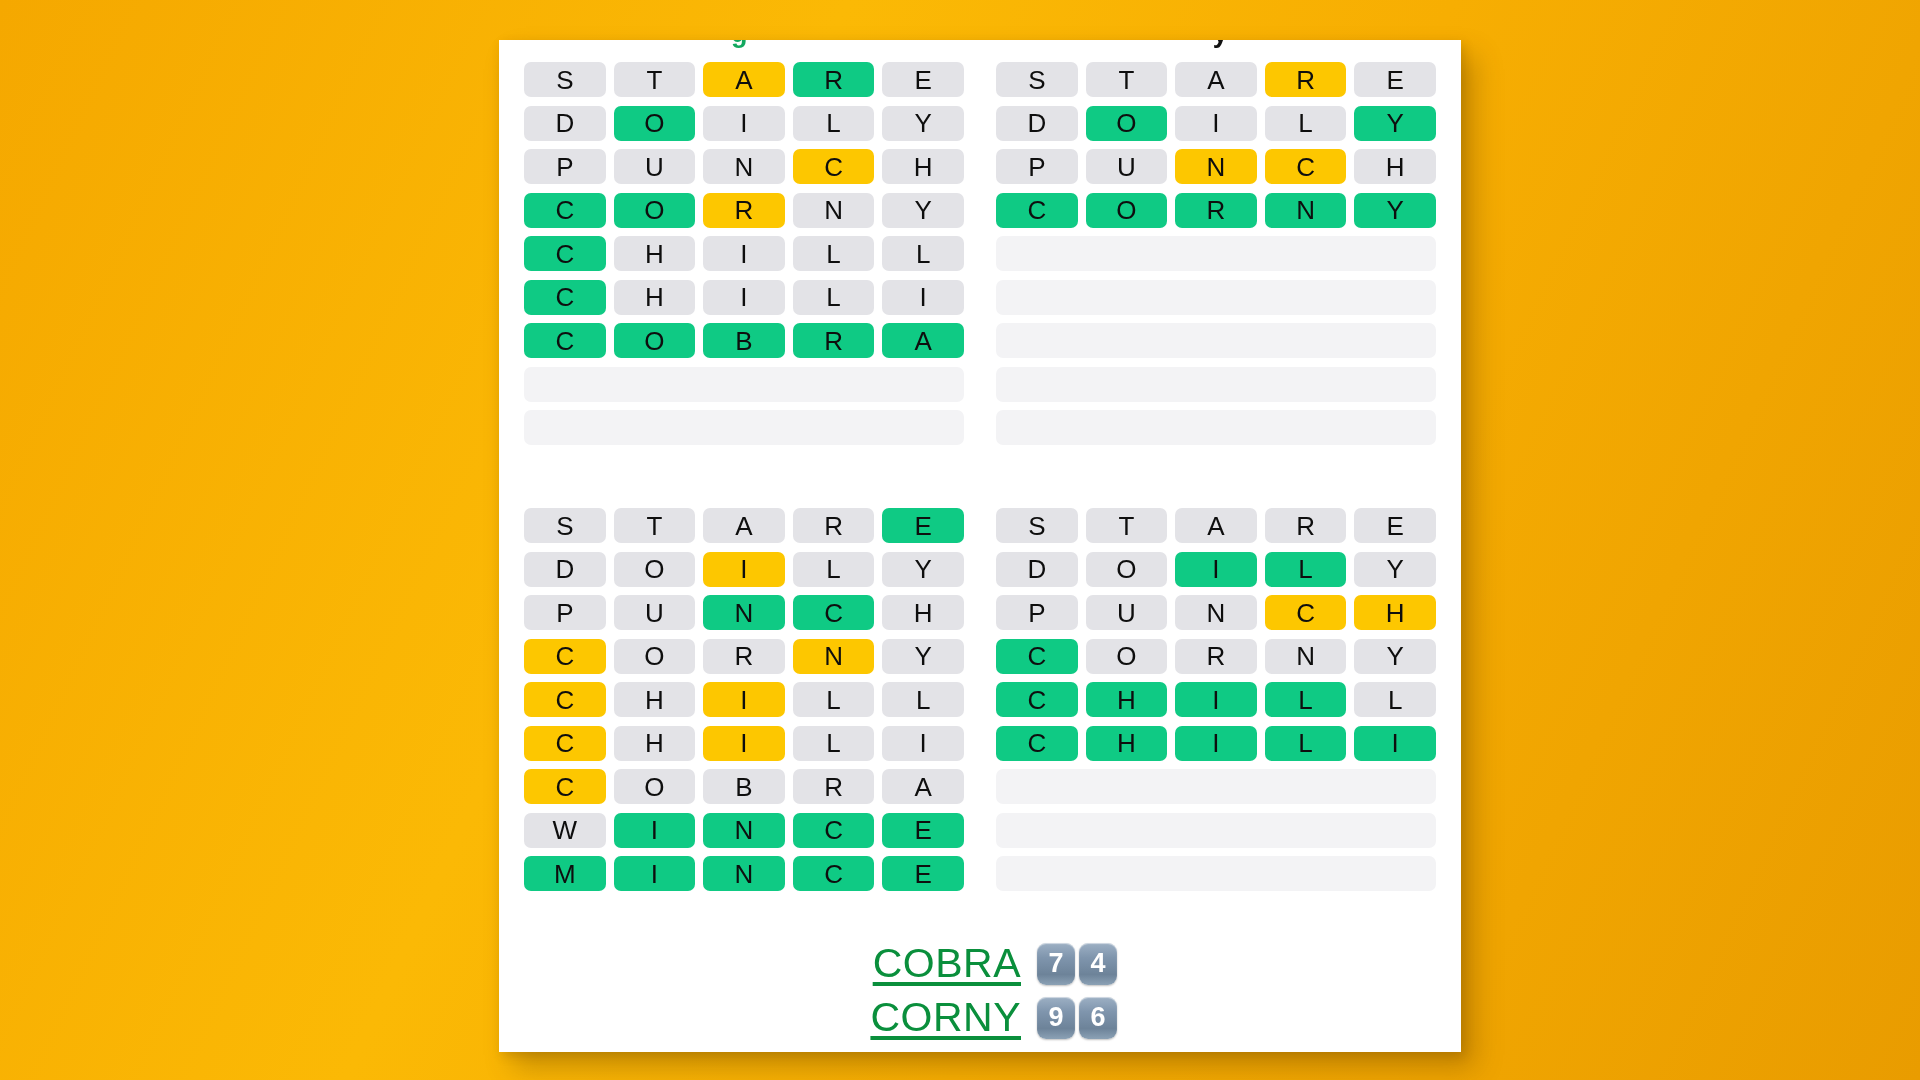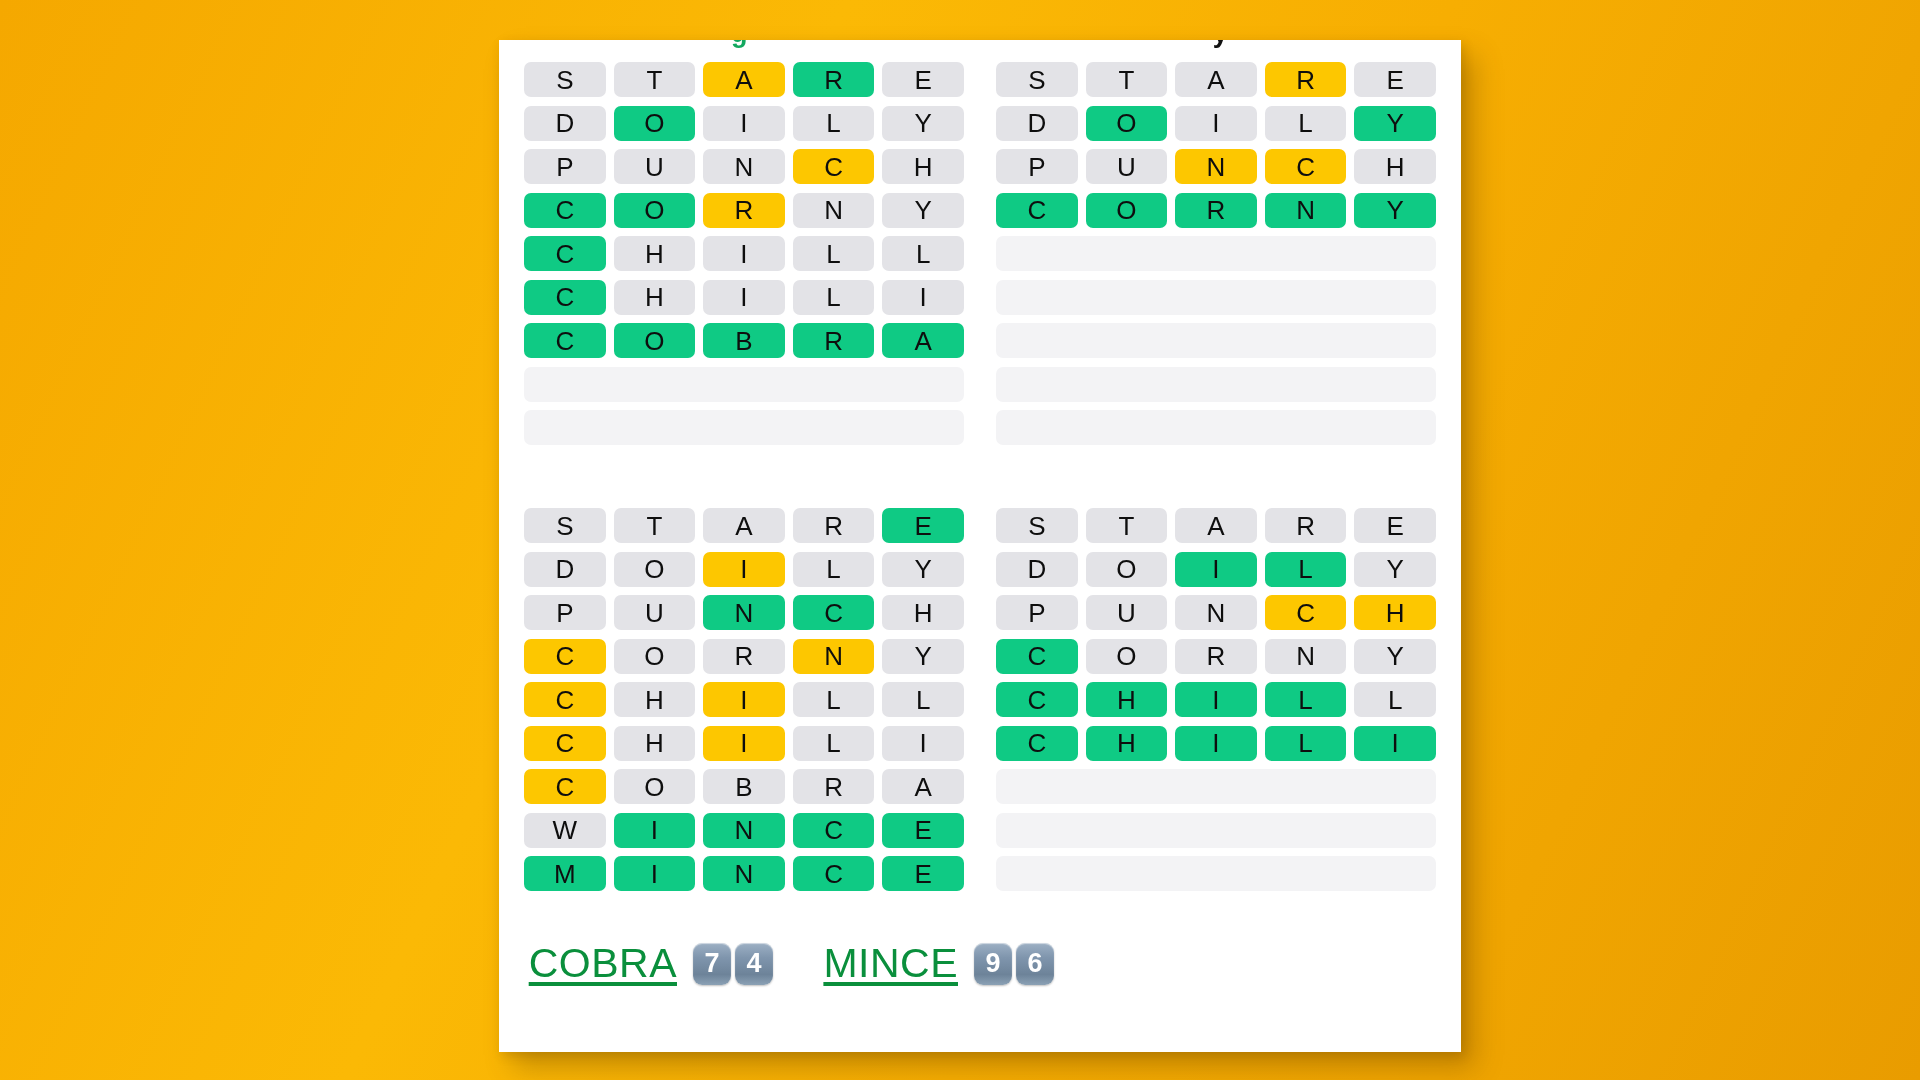--- a/index.html
+++ b/index.html
@@ -89,21 +89,21 @@
     gap:0;
   }
   .row.empty .tile{background:transparent;}
 
   
   #answers{
     position:absolute;
     left:0;right:0;
     top:900px;
     display:flex;
-    flex-direction:row;
+    flex-direction:column;
     align-items:center;
     gap:7px;
   }
   .ans-row{
     display:flex;
     align-items:center;
     justify-content:center;
     gap:16px;
   }
   .ans-word{
@@ -415,21 +415,21 @@
 
     <div id="answers">
       <div class="ans-row">
         <span class="ans-word left">COBRA</span>
         <span class="guess-badges">
           <span class="badge">7</span>
           <span class="badge">4</span>
         </span>
       </div>
       <div class="ans-row">
-        <span class="ans-word left">MINCE</span>
+        <span class="ans-word left">CORNY</span>
         <span class="guess-badges">
           <span class="badge">9</span>
           <span class="badge">6</span>
         </span>
       </div>
     </div>
 
   </div>
 </div>
 

